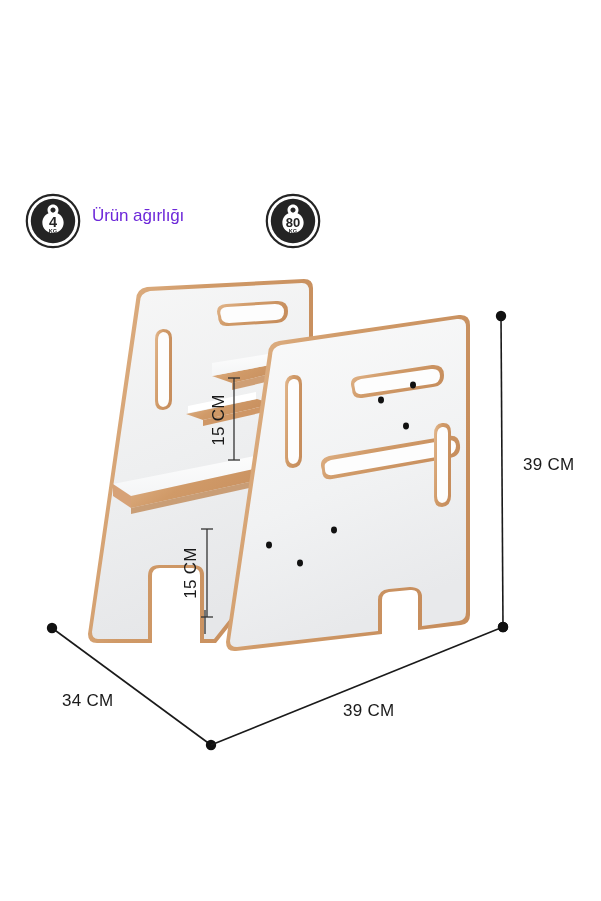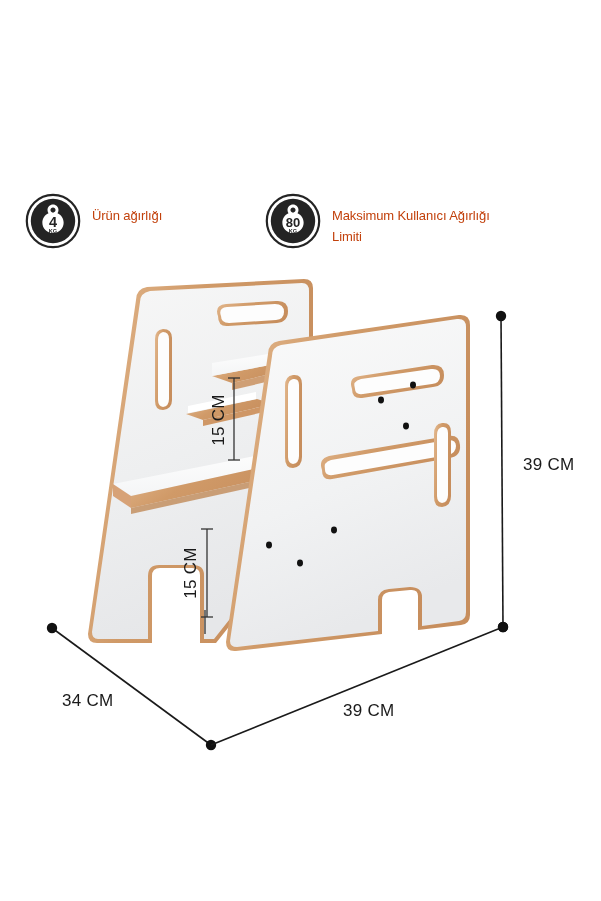--- a/index.html
+++ b/index.html
@@ -35,23 +35,23 @@
   .spec-item.left  { left: 25px;  top: 0; }
   .spec-item.right { left: 265px; top: 0; }
 
   .badge {
     flex: 0 0 auto;
     width: 56px;
     height: 56px;
     display: block;
   }
   .spec-label {
-    font-size: 13px;
+    font-size: 17px;
     line-height: 21px;
-    color: #c2410c;
+    color: #6d28d9;
     letter-spacing: -0.1px;
     padding-top: 12px;
     white-space: pre-line;
   }
   .spec-item.right .spec-label {
     max-width: 270px;
   }
 
   
   #stage {
@@ -110,22 +110,20 @@
         <circle cx="28" cy="28" r="22.2" fill="#242424"></circle>
         <path d="M28 11.6c-3.05 0-5.5 2.46-5.5 5.5 0 1.16 0.36 2.24 0.97 3.13
                  -3.6 1.62 -6.12 5.24 -6.12 9.45 0 5.72 4.64 10.36 10.65 10.36
                  s10.65 -4.64 10.65 -10.36c0 -4.21 -2.52 -7.83 -6.12 -9.45
                  0.61 -0.89 0.97 -1.97 0.97 -3.13 0 -3.04 -2.45 -5.5 -5.5 -5.5z
                  M28 14.55c1.41 0 2.55 1.14 2.55 2.55 0 1.41 -1.14 2.55 -2.55 2.55
                  s-2.55 -1.14 -2.55 -2.55c0 -1.41 1.14 -2.55 2.55 -2.55z" fill="#ffffff"></path>
         <text x="28" y="33.6" text-anchor="middle" font-family="'Liberation Sans', sans-serif" font-size="13" font-weight="bold" fill="#242424">80</text>
         <text x="28" y="40.4" text-anchor="middle" font-family="'Liberation Sans', sans-serif" font-size="5.6" font-weight="bold" fill="#242424">KG</text>
       </svg>
-      <div class="spec-label">Maksimum Kullanıcı Ağırlığı
-Limiti</div>
     </div>
   </div>
 
   <div id="stage">
     <svg width="601" height="901" viewBox="0 0 601 901">
       <defs>
         <linearGradient id="panelFace" x1="0" y1="0" x2="0.25" y2="1">
           <stop offset="0%" stop-color="#f7f7f7"></stop>
           <stop offset="55%" stop-color="#eeeff0"></stop>
           <stop offset="100%" stop-color="#e6e7e9"></stop>

